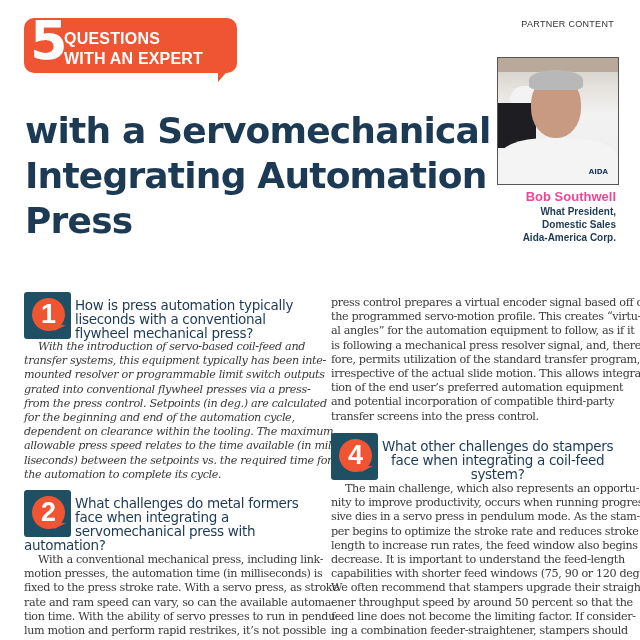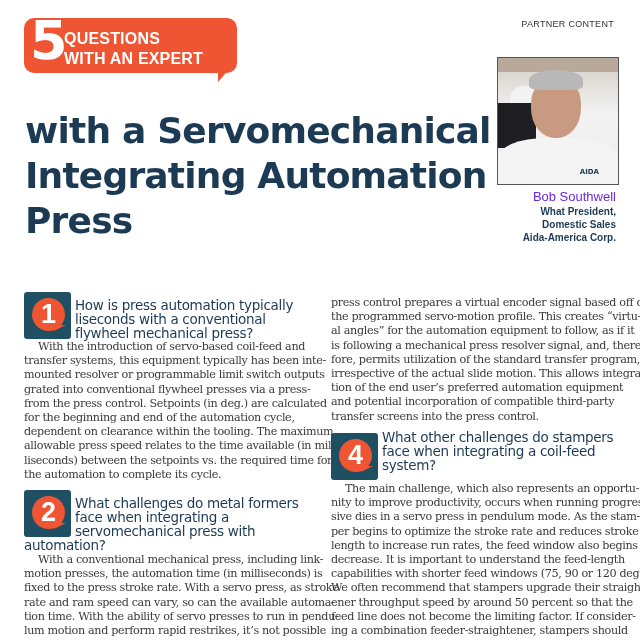--- a/index.html
+++ b/index.html
@@ -14,23 +14,23 @@
 
   .title { position:absolute; left:25px; top:108px; width:480px; font-family:"DejaVu Sans", sans-serif; font-weight:bold; font-size:36px; line-height:45px; color:#1d3a55; letter-spacing:-0.8px; }
 
   .photo { position:absolute; left:497px; top:57px; width:120px; height:126px; border:1px solid #555; background:linear-gradient(180deg,#cfcac3 0%,#e6e3de 25%,#f2f2f2 45%,#ececec 100%); overflow:hidden; }
   .photo .wall { position:absolute; left:0; top:0; width:100%; height:14px; background:#b8a99a; }
   .photo .machine { position:absolute; left:0; top:45px; width:38px; height:45px; background:#1e1e22; }
   .photo .machine2 { position:absolute; left:12px; top:28px; width:40px; height:30px; background:#f3f3f3; border-radius:14px; }
   .photo .head { position:absolute; left:33px; top:18px; width:50px; height:62px; background:#c99a82; border-radius:45% 45% 48% 48%; }
   .photo .hair { position:absolute; left:31px; top:12px; width:54px; height:20px; background:#b8b8b8; border-radius:50% 50% 20% 20%; }
   .photo .shirt { position:absolute; left:0; top:80px; width:120px; height:50px; background:#f4f4f4; border-radius:40% 40% 0 0; }
-  .photo .logo { position:absolute; right:19px; bottom:8px; font-size:7px; font-weight:bold; color:#1d3a55;margin-left:16px; }
+  .photo .logo { position:absolute; right:10px; bottom:8px; font-size:7px; font-weight:bold; color:#1d3a55;margin-left:16px; }
 
-  .name { position:absolute; right:24px; top:189px; color:#6d28d9; font-size:13px; font-weight:normal; font-family:"Liberation Sans", sans-serif; }
+  .name { position:absolute; right:24px; top:189px; color:#ec4899; font-size:13px; font-weight:bold; font-family:"Liberation Sans", sans-serif; }
   .role { position:absolute; right:24px; text-align:right; color:#1d3a55; font-size:10px; font-weight:bold; font-family:"Liberation Sans", sans-serif; }
   .role1 { top:206px; } .role2 { top:219px; } .role3 { top:232px; }
 
   .qbadge { position:absolute; width:47px; height:47px; background:#1f4f63; border-radius:3px; }
   .qbadge .circ { position:absolute; left:8px; top:6px; width:33px; height:33px; border-radius:50%; background:#ef5532; }
   .qbadge .tail { position:absolute; left:30px; top:33px; width:0; height:0; border-left:12px solid #ef5532; border-bottom:6px solid transparent; }
   .qbadge .n { position:absolute; left:8px; top:5px; width:33px; text-align:center; color:#fff; font-size:27px; font-weight:bold; line-height:35px; font-family:"Liberation Sans", sans-serif; }
 
   .qhead { position:absolute; font-family:"DejaVu Sans", sans-serif; font-size:13.5px; line-height:14px; color:#1d3a55; letter-spacing:-0.3px; }
   .body { position:absolute; font-family:"DejaVu Serif", serif; font-size:11.2px; line-height:14.2px; color:#3a3a3a; letter-spacing:-0.35px; text-align:left; }
@@ -74,21 +74,21 @@
 <div class="qbadge" style="left:24px; top:292px;">
   <div class="circ"></div>
     <div class="tail"></div>
   <div class="n">1</div>
 </div>
 <div class="qhead" style="left:75px; top:298px;">
   <span class="ln">How is press automation typically</span>
   <span class="ln">liseconds with a conventional</span>
   <span class="ln">flywheel mechanical press?</span>
 </div>
-<div class="body" style="left:24px; top:340px; width:290px;">
+<div class="body" style="left:24px; top:340px; width:290px;font-style:italic;">
   <span class="ln"><span class="ind"></span><span>With the introduction of servo-based coil-feed and</span></span>
   <span class="ln">transfer systems, this equipment typically has been inte-</span>
   <span class="ln">mounted resolver or programmable limit switch outputs</span>
   <span class="ln">grated into conventional flywheel presses via a press-</span>
   <span class="ln">from the press control. Setpoints (in deg.) are calculated</span>
   <span class="ln">for the beginning and end of the automation cycle,</span>
   <span class="ln">dependent on clearance within the tooling. The maximum</span>
   <span class="ln">allowable press speed relates to the time available (in mil-</span>
   <span class="ln">liseconds) between the setpoints vs. the required time for</span>
   <span class="ln">the automation to complete its cycle.</span>
@@ -124,21 +124,21 @@
   <span class="ln">tion of the end user’s preferred automation equipment</span>
   <span class="ln">and potential incorporation of compatible third-party</span>
   <span class="ln">transfer screens into the press control.</span>
 </div>
 
 <div class="qbadge" style="left:331px; top:433px;">
   <div class="circ"></div>
     <div class="tail"></div>
   <div class="n">4</div>
 </div>
-<div class="qhead" style="left:382px; top:430px;">
+<div class="qhead" style="left:382px; top:439px;text-align:center;">
   <span class="ln">What other challenges do stampers</span>
   <span class="ln">face when integrating a coil-feed</span>
   <span class="ln">system?</span>
 </div>
 <div class="body" style="left:331px; top:482px; width:295px;">
   <span class="ln"><span class="ind"></span><span>The main challenge, which also represents an opportu-</span></span>
   <span class="ln">nity to improve productivity, occurs when running progres-</span>
   <span class="ln">sive dies in a servo press in pendulum mode. As the stam-</span>
   <span class="ln">per begins to optimize the stroke rate and reduces stroke</span>
   <span class="ln">length to increase run rates, the feed window also begins to</span>

